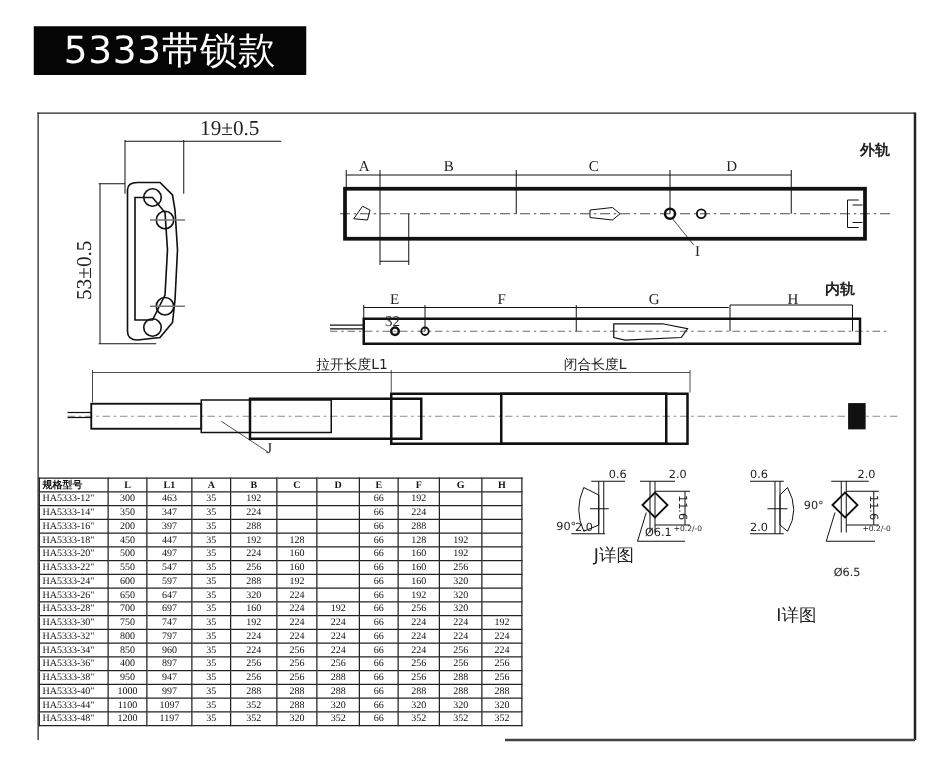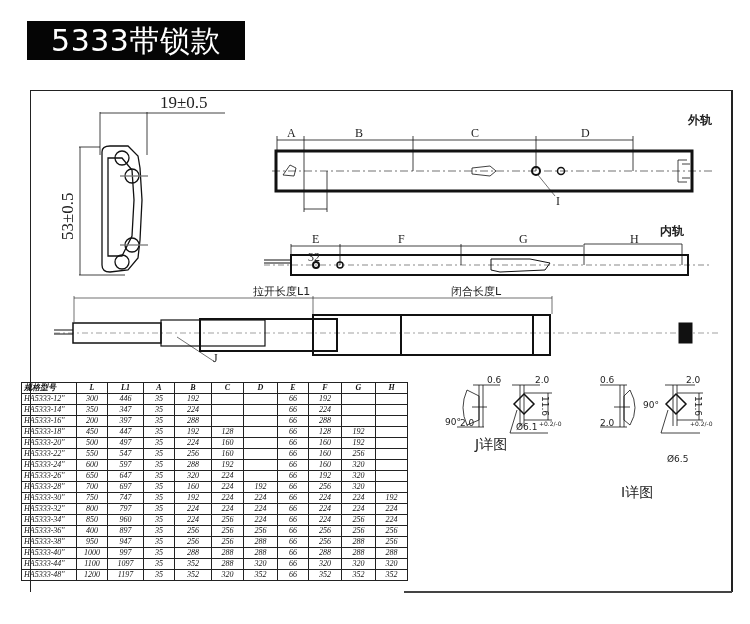--- a/index.html
+++ b/index.html
@@ -4,21 +4,21 @@
 <style>
   html,body{margin:0;padding:0;background:#fff;}
   body{width:750px;height:624px;position:relative;overflow:hidden;font-family:"DejaVu Sans","Liberation Sans",sans-serif;color:#111;}
   .title-box{position:absolute;left:27px;top:21px;width:218px;height:39px;background:#050505;color:#fff;font-size:30px;line-height:39px;text-align:center;letter-spacing:0.5px;font-family:"DejaVu Sans",sans-serif;}
   .frame{position:absolute;left:30px;top:90px;width:702px;height:502px;border:1.5px solid #222;border-right:none;border-bottom:none;box-sizing:border-box;}
   .frame-right{position:absolute;left:731px;top:90px;width:1.5px;height:502px;background:#222;}
   .frame-bottom{position:absolute;left:404px;top:591px;width:328px;height:1.5px;background:#444;}
   svg.draw{position:absolute;left:0;top:0;}
   .lbl{position:absolute;font-family:"Liberation Serif","DejaVu Serif",serif;font-size:12px;color:#222;white-space:nowrap;}
   .cn{font-family:"DejaVu Sans",sans-serif;}
-  table.spec{position:absolute;left:21px;top:382px;border-collapse:collapse;font-family:"Liberation Serif","DejaVu Serif",serif;font-size:8px;font-style:italic;}
+  table.spec{position:absolute;left:31px;top:382px;border-collapse:collapse;font-family:"Liberation Serif","DejaVu Serif",serif;font-size:8px;}
   table.spec td,table.spec th{border:1px solid #222;height:10px;padding:0;text-align:center;line-height:10px;font-weight:normal;}
   table.spec th{font-weight:bold;}
   .c0{width:52px;text-align:left!important;padding-left:2px!important;}
   .c1{width:30px}.c2{width:35px}.c3{width:30px}.c4{width:36px}.c5{width:31px}.c6{width:33px}.c7{width:30px}.c8{width:32px}.c9{width:33px}.c10{width:31px}
 </style>
 </head>
 <body>
 
 <div class="title-box">5333带锁款</div>
 
@@ -192,21 +192,21 @@
       <th class="c7">E</th>
       <th class="c8">F</th>
       <th class="c9">G</th>
       <th class="c10">H</th>
     </tr>
   </thead>
   <tbody id="spec-body">
       <tr>
         <td class="c0">HA5333-12"</td>
         <td class="c1">300</td>
-        <td class="c2">446</td>
+        <td class="c2">463</td>
         <td class="c3">35</td>
         <td class="c4">192</td>
         <td class="c5"></td>
         <td class="c6"></td>
         <td class="c7">66</td>
         <td class="c8">192</td>
         <td class="c9"></td>
         <td class="c10"></td>
       </tr>
       <tr>

